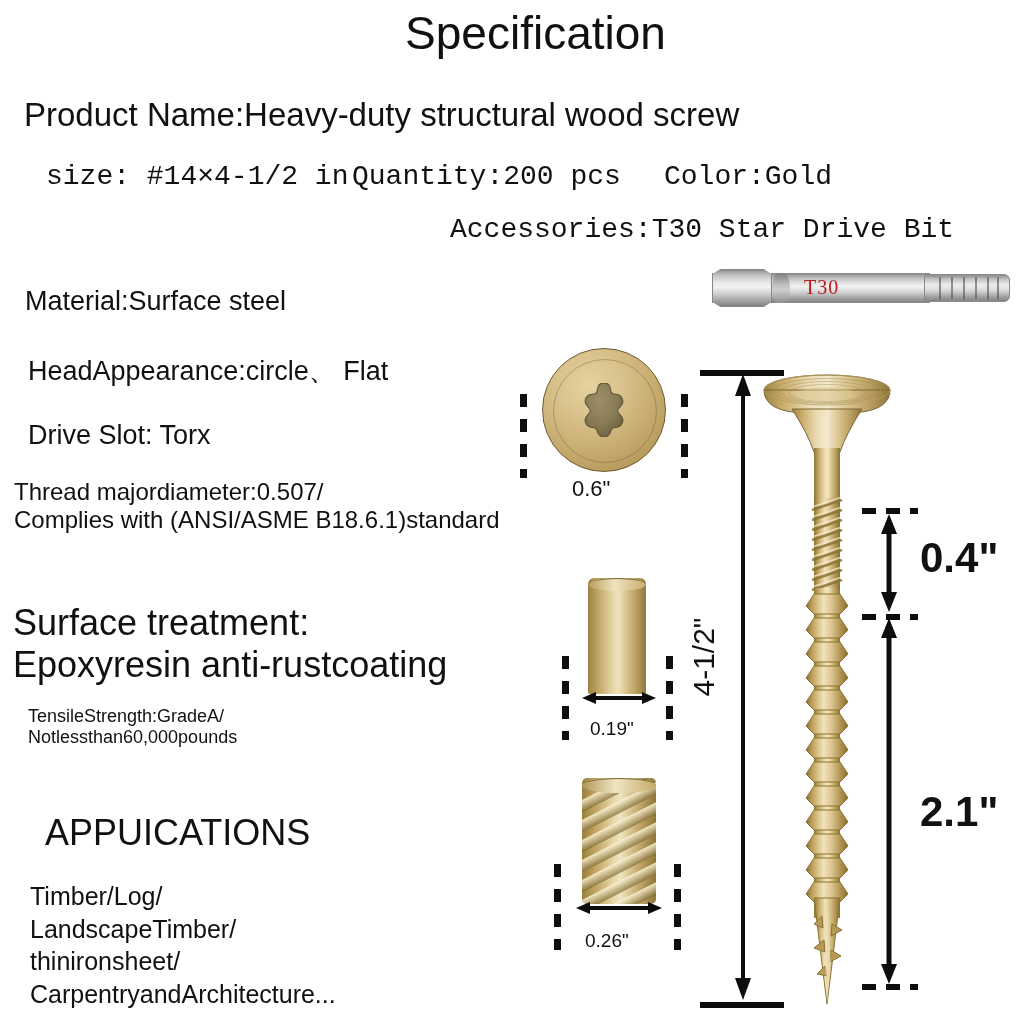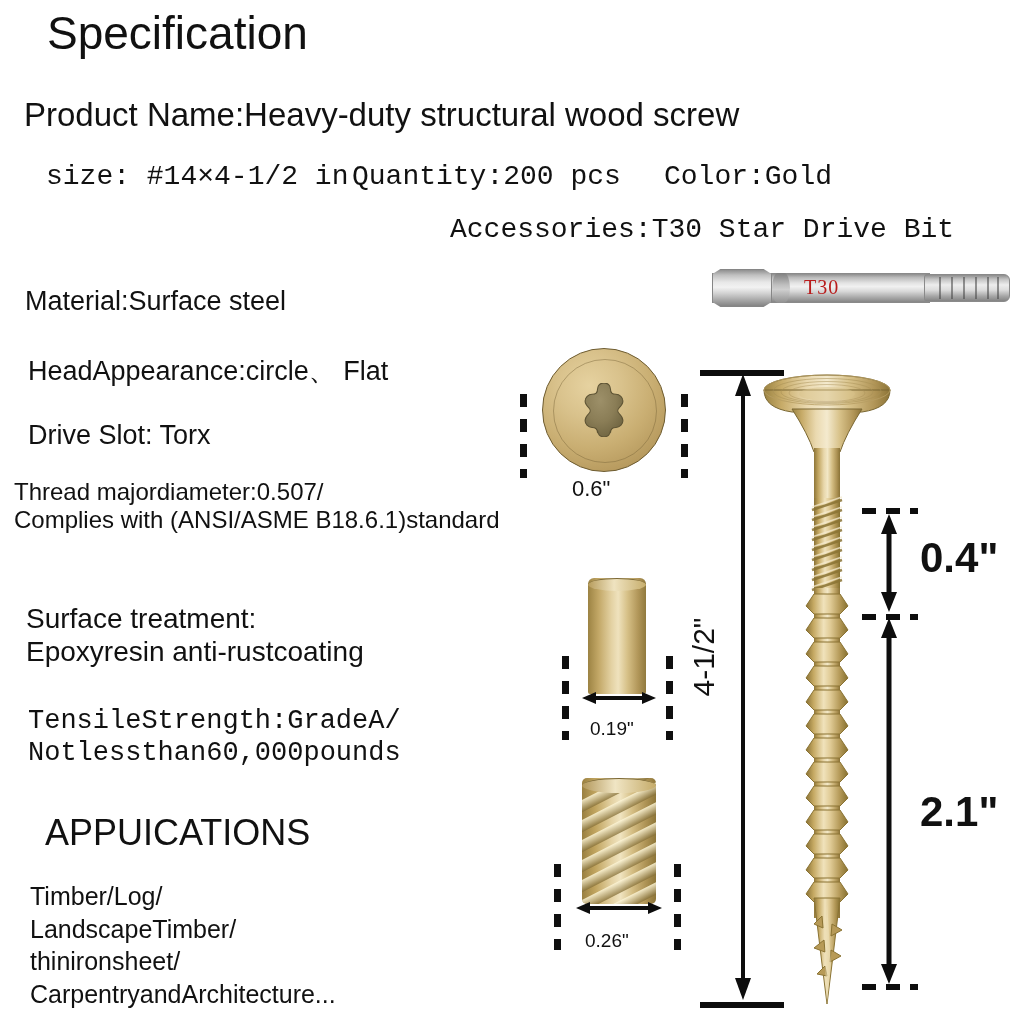--- a/index.html
+++ b/index.html
@@ -15,40 +15,41 @@
     overflow: hidden;
     font-family: "Liberation Sans", "DejaVu Sans", sans-serif;
     color: #111111;
   }
 
   
   .txt { position: absolute; white-space: pre; line-height: 1.18; }
 
   #title {
     left: 0; right: 0; top: 6px;
+    text-align: center;
     font-size: 46px;
     font-weight: 400;
     letter-spacing: 0px;
     padding-left: 47px;
   }
 
   #product-name { left: 24px; top: 96px; font-size: 33px; }
   .specline     { font-size: 28px; font-family: Liberation Mono, monospace; }
   #spec-size      { left: 46px;  top: 160px; }
   #spec-qty       { left: 352px; top: 160px; }
   #spec-color     { left: 664px; top: 160px; }
   #spec-packaging { left: 22px;  top: 213px; }
   #spec-accessory { left: 450px; top: 213px; }
 
   #material       { left: 25px; top: 286px; font-size: 27px; }
   #head-appear    { left: 28px; top: 356px; font-size: 27px; }
   #drive-slot     { left: 28px; top: 420px; font-size: 27px; }
   #thread-dia     { left: 14px; top: 478px; font-size: 24px; }
-  #surface        { left: 26px; top: 602px; font-size: 28px; }
-  #tensile        { left: 28px; top: 706px; font-size: 27px; font-family: Liberation Mono, monospace; }
+  #surface        { left: 13px; top: 602px; font-size: 36px; }
+  #tensile        { left: 28px; top: 706px; font-size: 18px; }
   #applications-h { left: 45px; top: 812px; font-size: 36px; }
   #applications   { left: 30px; top: 872px; font-size: 25px; line-height: 1.30; margin-top: 8px; }
 
   
   #bit-wrap { position: absolute; left: 712px; top: 256px; width: 298px; height: 62px; }
   .bit-body {
     position: absolute; left: 0; top: 17px; width: 218px; height: 30px;
     background: linear-gradient(to bottom,
         #8d8d8d 0%, #b9b9b9 12%, #e3e3e3 32%, #f1f1f1 45%,
         #d8d8d8 62%, #a8a8a8 84%, #868686 100%);

